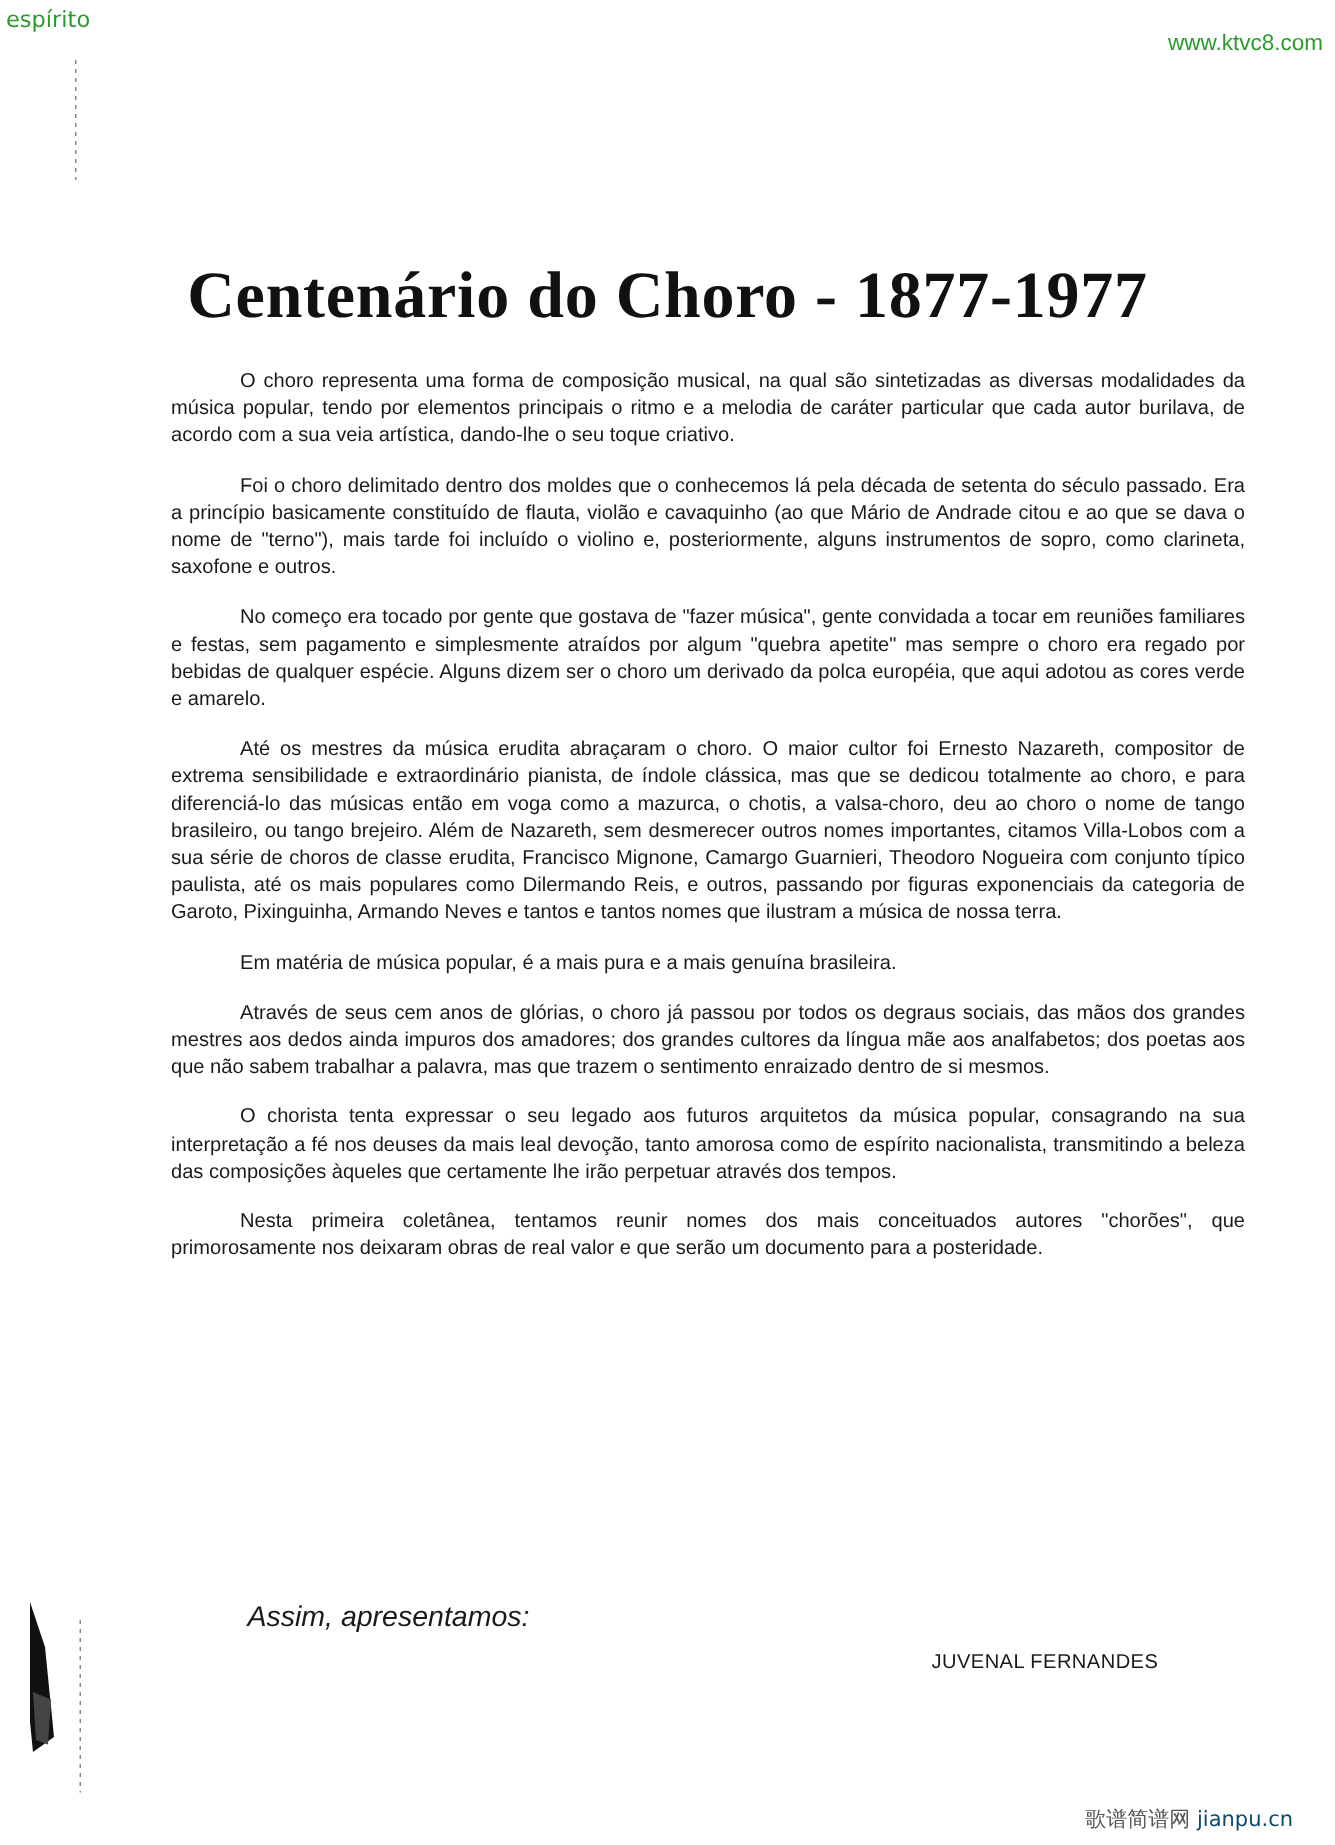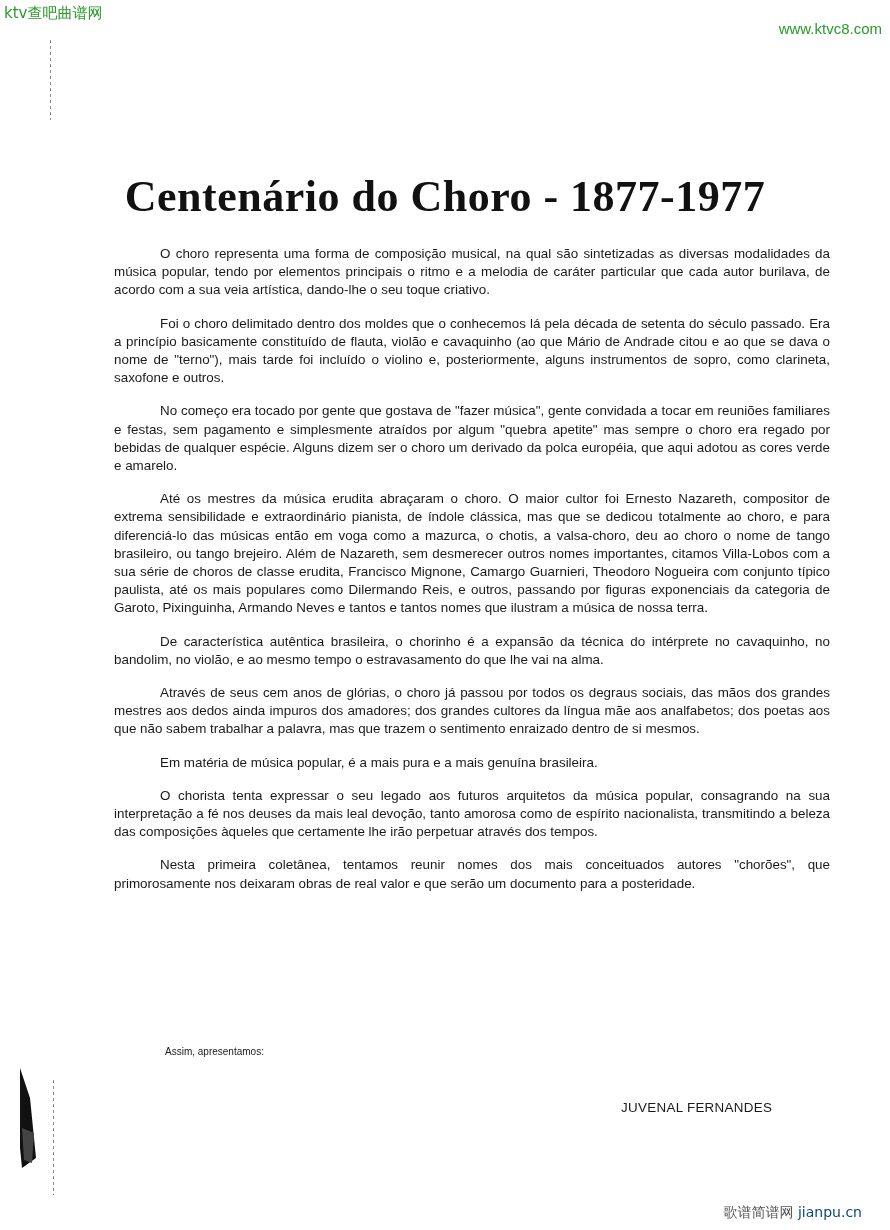--- a/index.html
+++ b/index.html
@@ -12,46 +12,45 @@
   .wm-bottom { position:absolute; right:28px; top:1204px; font-size:14px; color:#555; font-family:"DejaVu Sans", sans-serif; }
   .wm-bottom .accent { color:#0c4a6e; }
   .margin-line { position:absolute; left:50px; width:1px; background:repeating-linear-gradient(#888 0 3px, transparent 3px 6px); }
   .scan-blob { position:absolute; left:18px; top:1068px; width:20px; height:100px; }
   .title {
     position:absolute; left:0; right:0; top:142px; text-align:center;
     font-family:"Liberation Serif", serif; font-size:44px; color:#111; letter-spacing:0.5px;
   }
   .body { position:absolute; left:114px; width:716px; top:245px; font-size:13.4px; line-height:18.2px; }
   .para { text-align:justify; text-indent:46px; margin:0 0 15px 0; }
-  .signoff { position:absolute; left:165px; top:1046px; font-size:10px; }
+  .signoff { position:absolute; left:165px; top:1068px; font-size:19px;font-style:italic; }
   .signature { position:absolute; left:621px; top:1100px; font-size:13.4px; letter-spacing:0.3px; }
 </style>
 </head>
 <body>
 
-<div class="wm-left">ktv查吧曲谱网</div>
+<div class="wm-left">espírito</div>
 <div class="wm-right">www.ktvc8.com</div>
 
 <div class="margin-line" style="top:40px;height:80px;"></div>
 <div class="margin-line" style="top:1080px;height:115px;left:53px;"></div>
 <svg class="scan-blob" viewBox="0 0 20 100">
   <path d="M2 0 L12 30 L18 90 L4 100 L2 80 Z" fill="#111"></path>
   <path d="M4 60 L16 65 L14 95 L6 92 Z" fill="#444"></path>
 </svg>
 
 <h1 class="title">Centenário do Choro - 1877-1977</h1>
 
 <div class="body">
   <p class="para">O choro representa uma forma de composição musical, na qual são sintetizadas as diversas modalidades da música popular, tendo por elementos principais o ritmo e a melodia de caráter particular que cada autor burilava, de acordo com a sua veia artística, dando-lhe o seu toque criativo.</p>
   <p class="para">Foi o choro delimitado dentro dos moldes que o conhecemos lá pela década de setenta do século passado. Era a princípio basicamente constituído de flauta, violão e cavaquinho (ao que Mário de Andrade citou e ao que se dava o nome de "terno"), mais tarde foi incluído o violino e, posteriormente, alguns instrumentos de sopro, como clarineta, saxofone e outros.</p>
   <p class="para">No começo era tocado por gente que gostava de "fazer música", gente convidada a tocar em reuniões familiares e festas, sem pagamento e simplesmente atraídos por algum "quebra apetite" mas sempre o choro era regado por bebidas de qualquer espécie. Alguns dizem ser o choro um derivado da polca européia, que aqui adotou as cores verde e amarelo.</p>
   <p class="para">Até os mestres da música erudita abraçaram o choro. O maior cultor foi Ernesto Nazareth, compositor de extrema sensibilidade e extraordinário pianista, de índole clássica, mas que se dedicou totalmente ao choro, e para diferenciá-lo das músicas então em voga como a mazurca, o chotis, a valsa-choro, deu ao choro o nome de tango brasileiro, ou tango brejeiro. Além de Nazareth, sem desmerecer outros nomes importantes, citamos Villa-Lobos com a sua série de choros de classe erudita, Francisco Mignone, Camargo Guarnieri, Theodoro Nogueira com conjunto típico paulista, até os mais populares como Dilermando Reis, e outros, passando por figuras exponenciais da categoria de Garoto, Pixinguinha, Armando Neves e tantos e tantos nomes que ilustram a música de nossa terra.</p>
-  <p class="para">De característica autêntica brasileira, o chorinho é a expansão da técnica do intérprete no cavaquinho, no bandolim, no violão, e ao mesmo tempo o estravasamento do que lhe vai na alma.</p>
+  <p class="para">Em matéria de música popular, é a mais pura e a mais genuína brasileira.</p>
   <p class="para">Através de seus cem anos de glórias, o choro já passou por todos os degraus sociais, das mãos dos grandes mestres aos dedos ainda impuros dos amadores; dos grandes cultores da língua mãe aos analfabetos; dos poetas aos que não sabem trabalhar a palavra, mas que trazem o sentimento enraizado dentro de si mesmos.</p>
-  <p class="para">Em matéria de música popular, é a mais pura e a mais genuína brasileira.</p>
   <p class="para">O chorista tenta expressar o seu legado aos futuros arquitetos da música popular, consagrando na sua interpretação a fé nos deuses da mais leal devoção, tanto amorosa como de espírito nacionalista, transmitindo a beleza das composições àqueles que certamente lhe irão perpetuar através dos tempos.</p>
   <p class="para">Nesta primeira coletânea, tentamos reunir nomes dos mais conceituados autores "chorões", que primorosamente nos deixaram obras de real valor e que serão um documento para a posteridade.</p>
 </div>
 
 <div class="signoff">Assim, apresentamos:</div>
 <div class="signature">JUVENAL FERNANDES</div>
 
 <div class="wm-bottom">
   <span>歌谱简谱网</span>
   <span class="accent">jianpu.cn</span>

